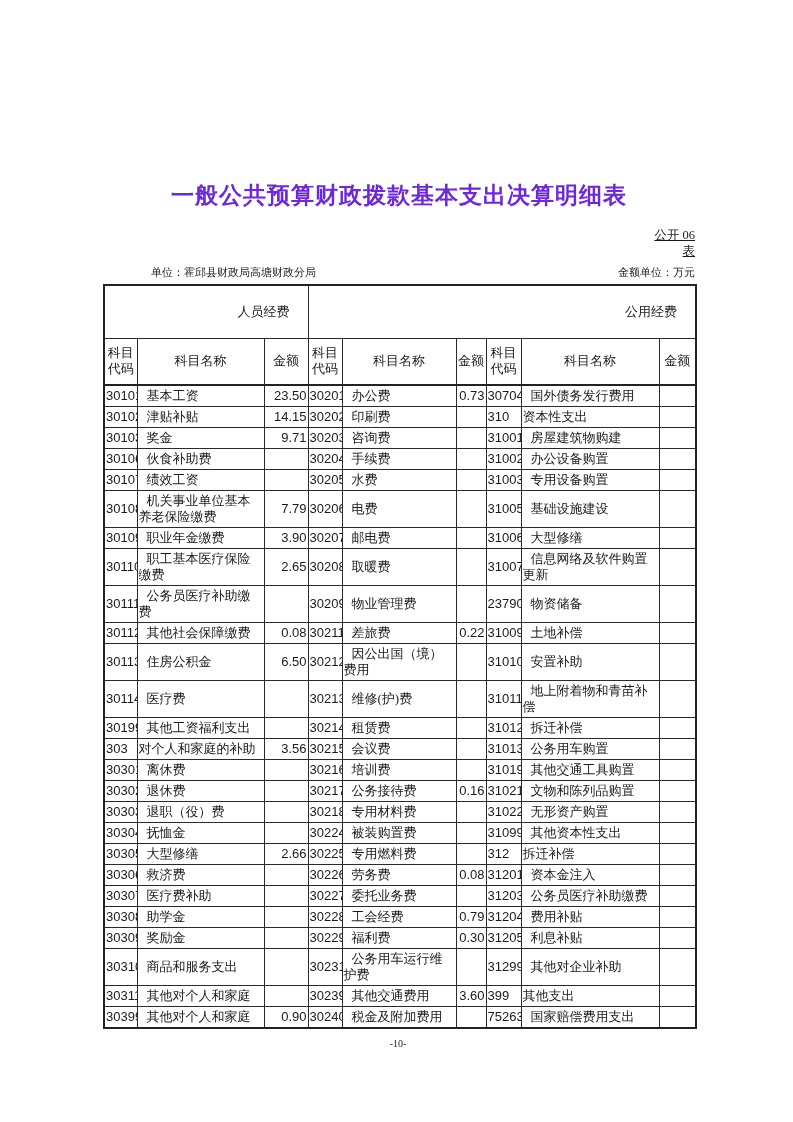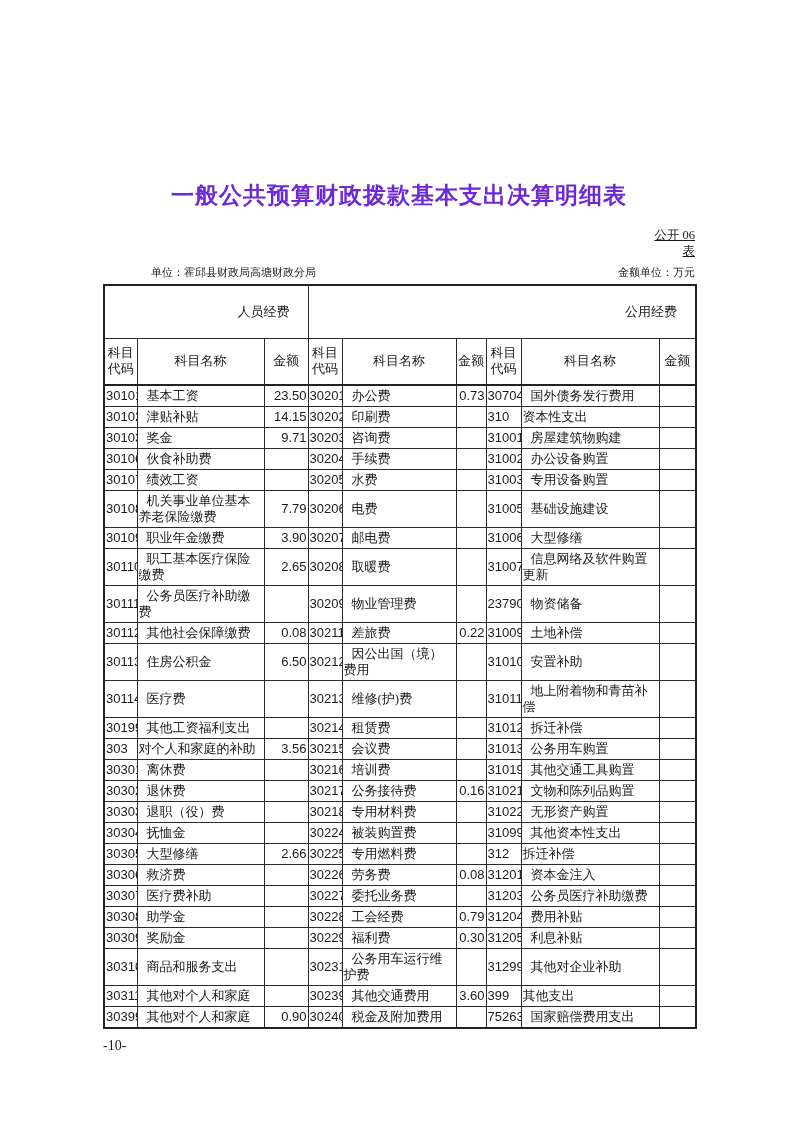--- a/index.html
+++ b/index.html
@@ -81,22 +81,22 @@
   td.name-cell.sub { text-indent: 8px; }
   td.amount-cell {
     font-family: "Liberation Sans", sans-serif;
     font-size: 11px;
     text-align: right;
     padding-right: 2px;
     white-space: nowrap;
   }
   .page-number {
     margin-top: 9px;
-    text-align: left;
-    font-size: 14px;
+    text-align: center;
+    font-size: 10px;
     font-family: "Liberation Serif", serif;
     padding-right: 2px;
   }
 </style>
 </head>
 <body>
 
 <div class="content">
 
   <div class="doc-title">一般公共预算财政拨款基本支出决算明细表</div>

